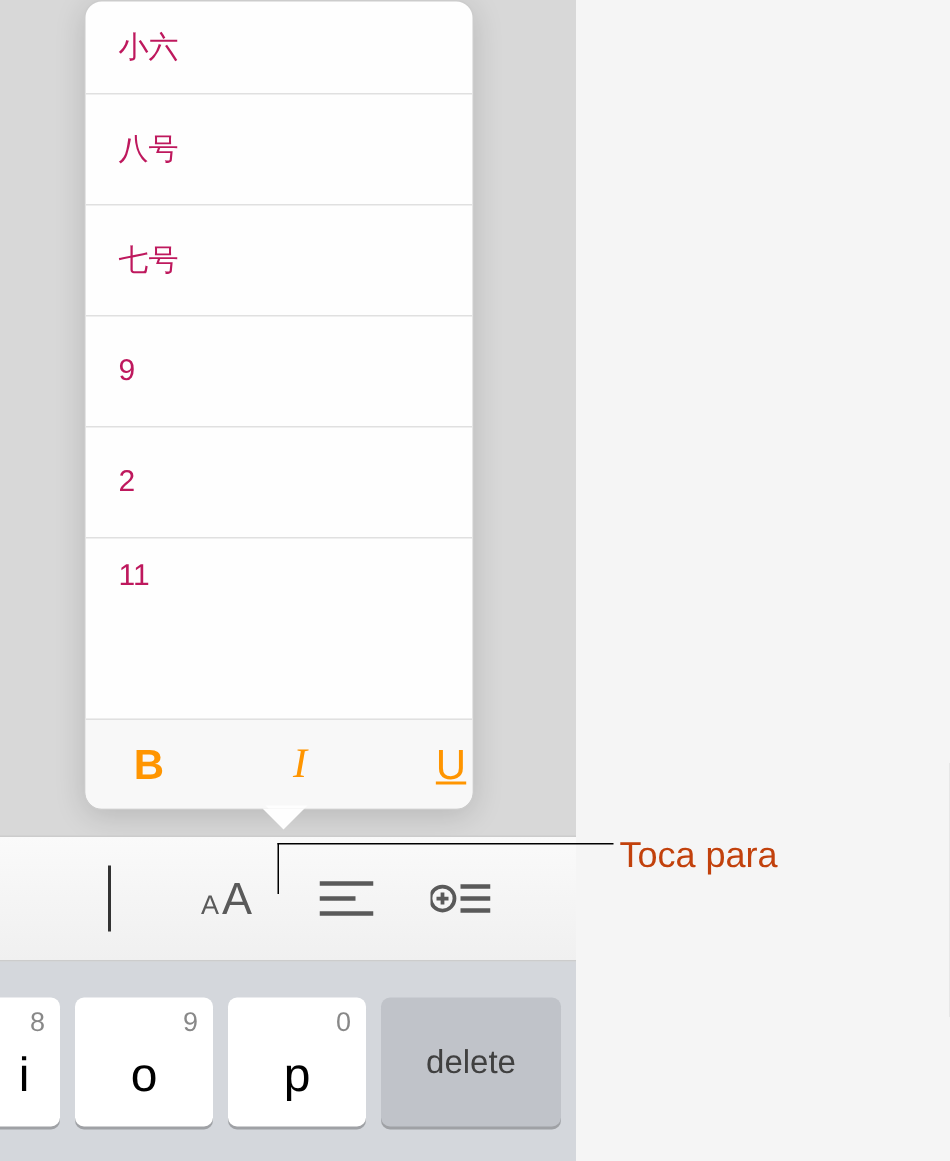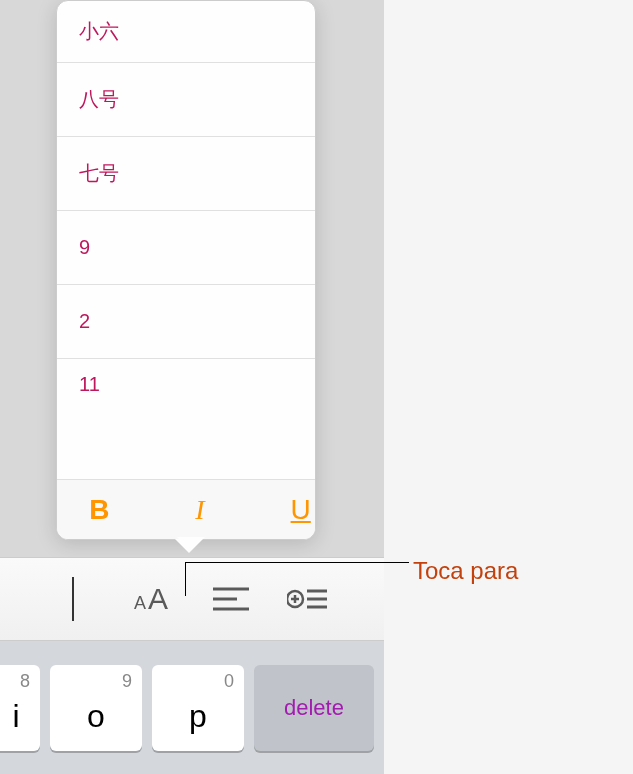--- a/index.html
+++ b/index.html
@@ -174,21 +174,21 @@
       font-size: 18px;
       color: #888;
     }
     .key-letter {
       font-size: 32px;
       color: #000;
       margin-top: 16px;
     }
     .key-delete-text {
       font-size: 22px;
-      color: #a21caf;
+      color: #404040;
     }
     
     .callout {
       position: absolute;
       left: 413px;
       top: 555px;
       font-size: 24px;
       color: #c2410c;
       line-height: 1.35;
     }

